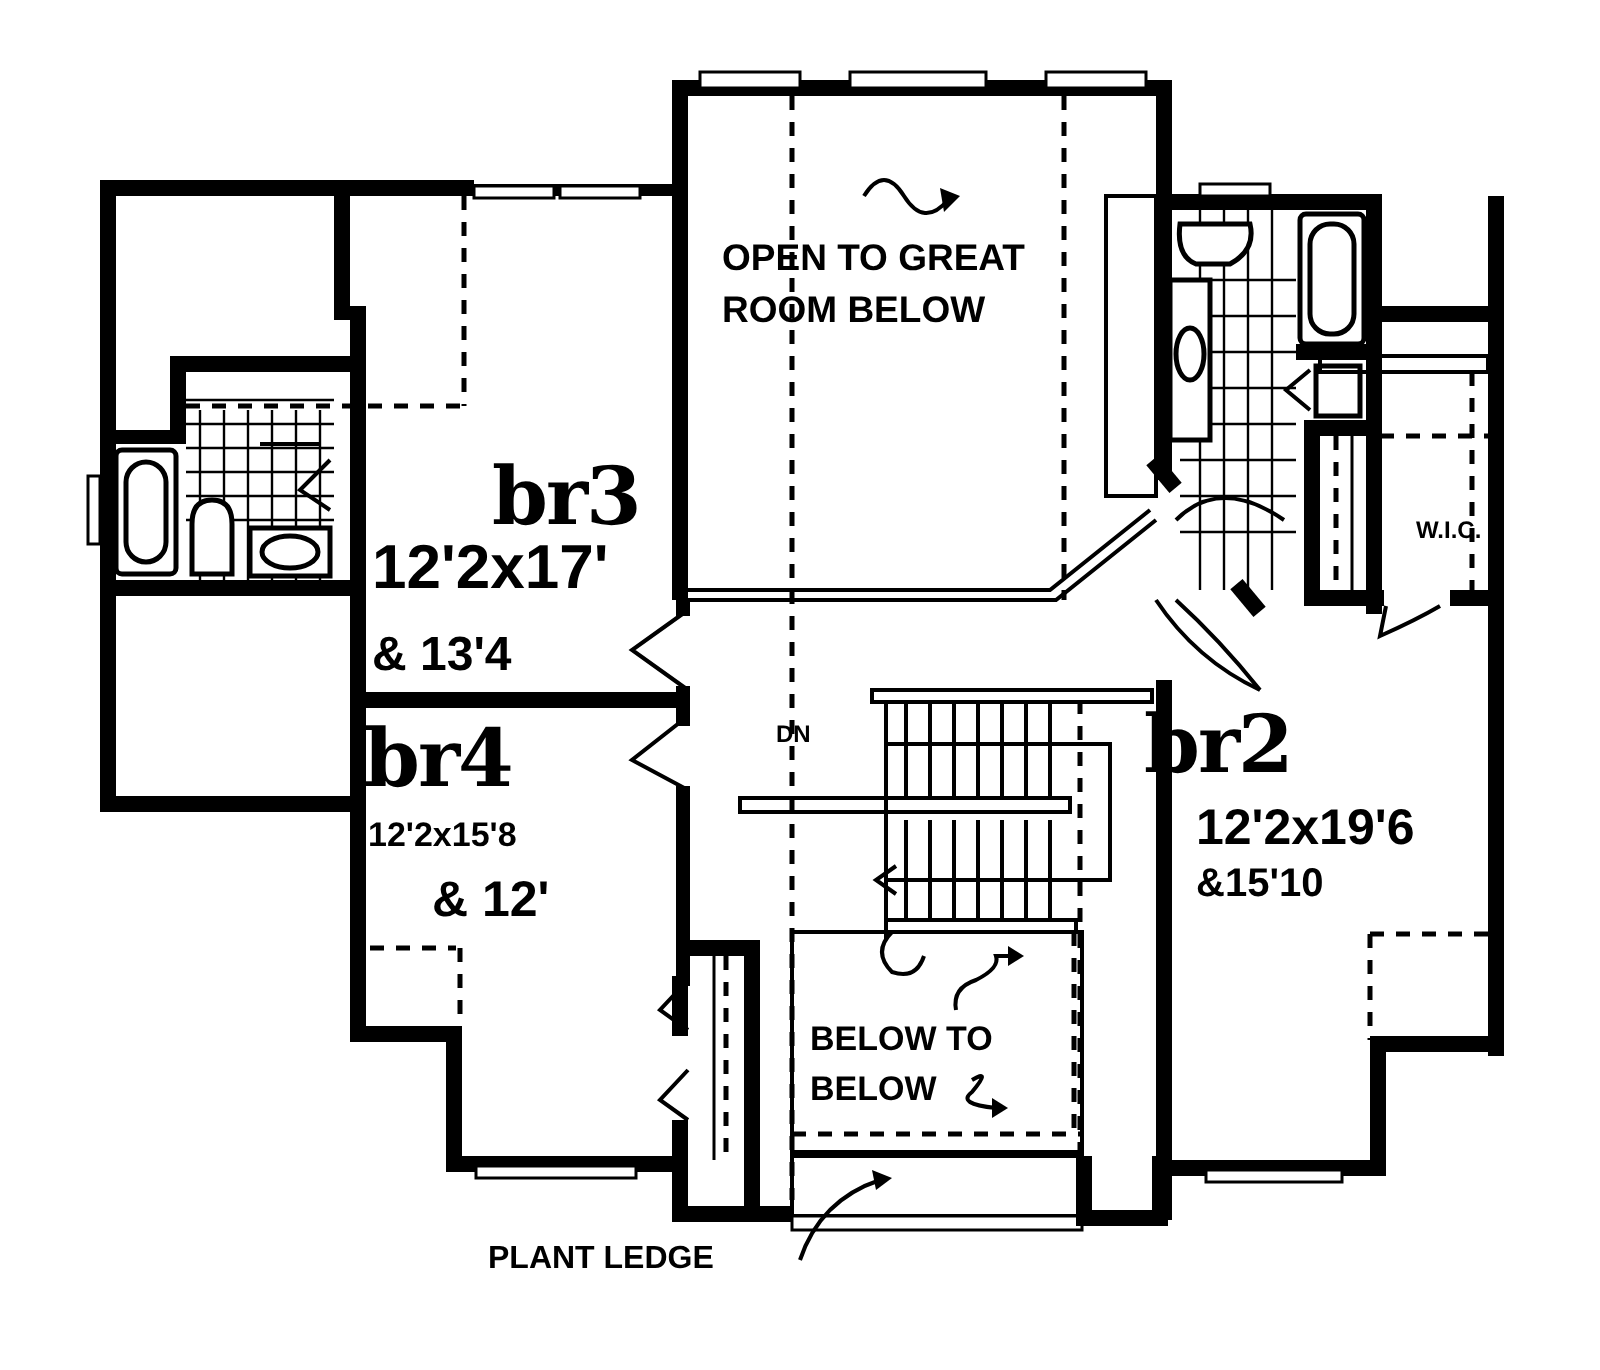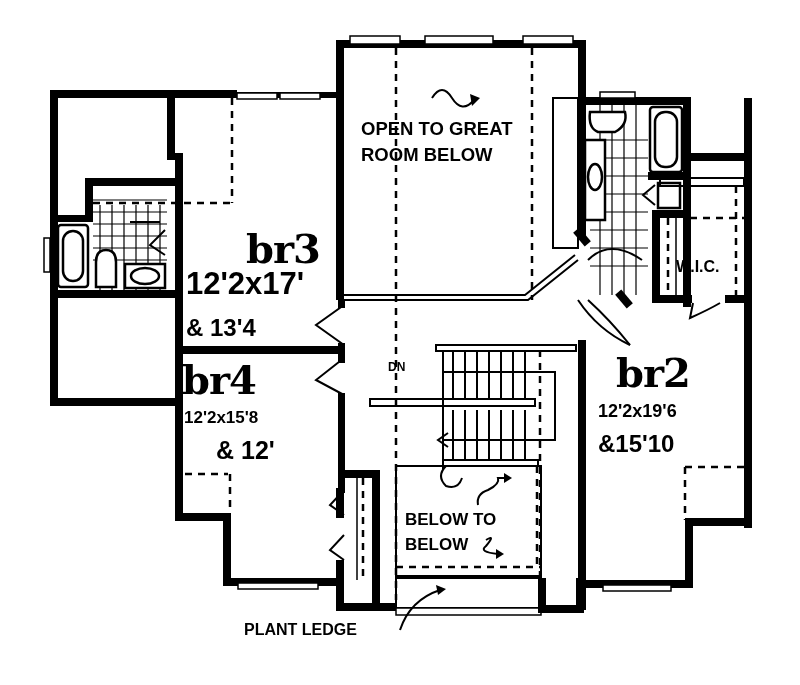--- a/index.html
+++ b/index.html
@@ -212,25 +212,25 @@
 </svg>
 
 <div class="lbl room-name" style="left:246px; top:199px;margin-top:30px;">br3</div>
 <div class="lbl room-dim" style="left:186px; top:268px;text-align:center;">12'2x17'</div>
 <div class="lbl" style="left:186px; top:316px; font-size:24px;">&amp; 13'4</div>
 
 <div class="lbl room-name" style="left:182px; top:360px;">br4</div>
 <div class="lbl" style="left:184px; top:409px; font-size:17px;">12'2x15'8</div>
 <div class="lbl" style="left:184px; top:438px; font-size:25px;padding-left:32px;">&amp; 12'</div>
 
-<div class="lbl room-name" style="left:616px; top:353px;">br2</div>
-<div class="lbl" style="left:598px; top:402px; font-size:18px;text-align:right;">12'2x19'6</div>
-<div class="lbl" style="left:598px; top:432px; font-size:24px;">&amp;15'10</div>
+<div class="lbl room-name" style="left:572px; top:353px;">br2</div>
+<div class="lbl" style="left:598px; top:402px; font-size:25px;text-align:right;">12'2x19'6</div>
+<div class="lbl" style="left:598px; top:432px; font-size:20px;">&amp;15'10</div>
 
 <div class="lbl note" style="left:361px; top:120px;">OPEN TO GREAT</div>
 <div class="lbl note" style="left:361px; top:146px;">ROOM BELOW</div>
 
 <div class="lbl note" style="left:405px; top:511px; font-size:17px;">BELOW TO</div>
 <div class="lbl note" style="left:405px; top:536px; font-size:17px;">BELOW</div>
 
 <div class="lbl" style="left:388px; top:361px; font-size:12px;">DN</div>
-<div class="lbl" style="left:676px; top:259px; font-size:16px;">W.I.C.</div>
+<div class="lbl" style="left:708px; top:259px; font-size:12px;">W.I.C.</div>
 <div class="lbl" style="left:244px; top:622px; font-size:16px;">PLANT LEDGE</div>
 
 </body></html>

